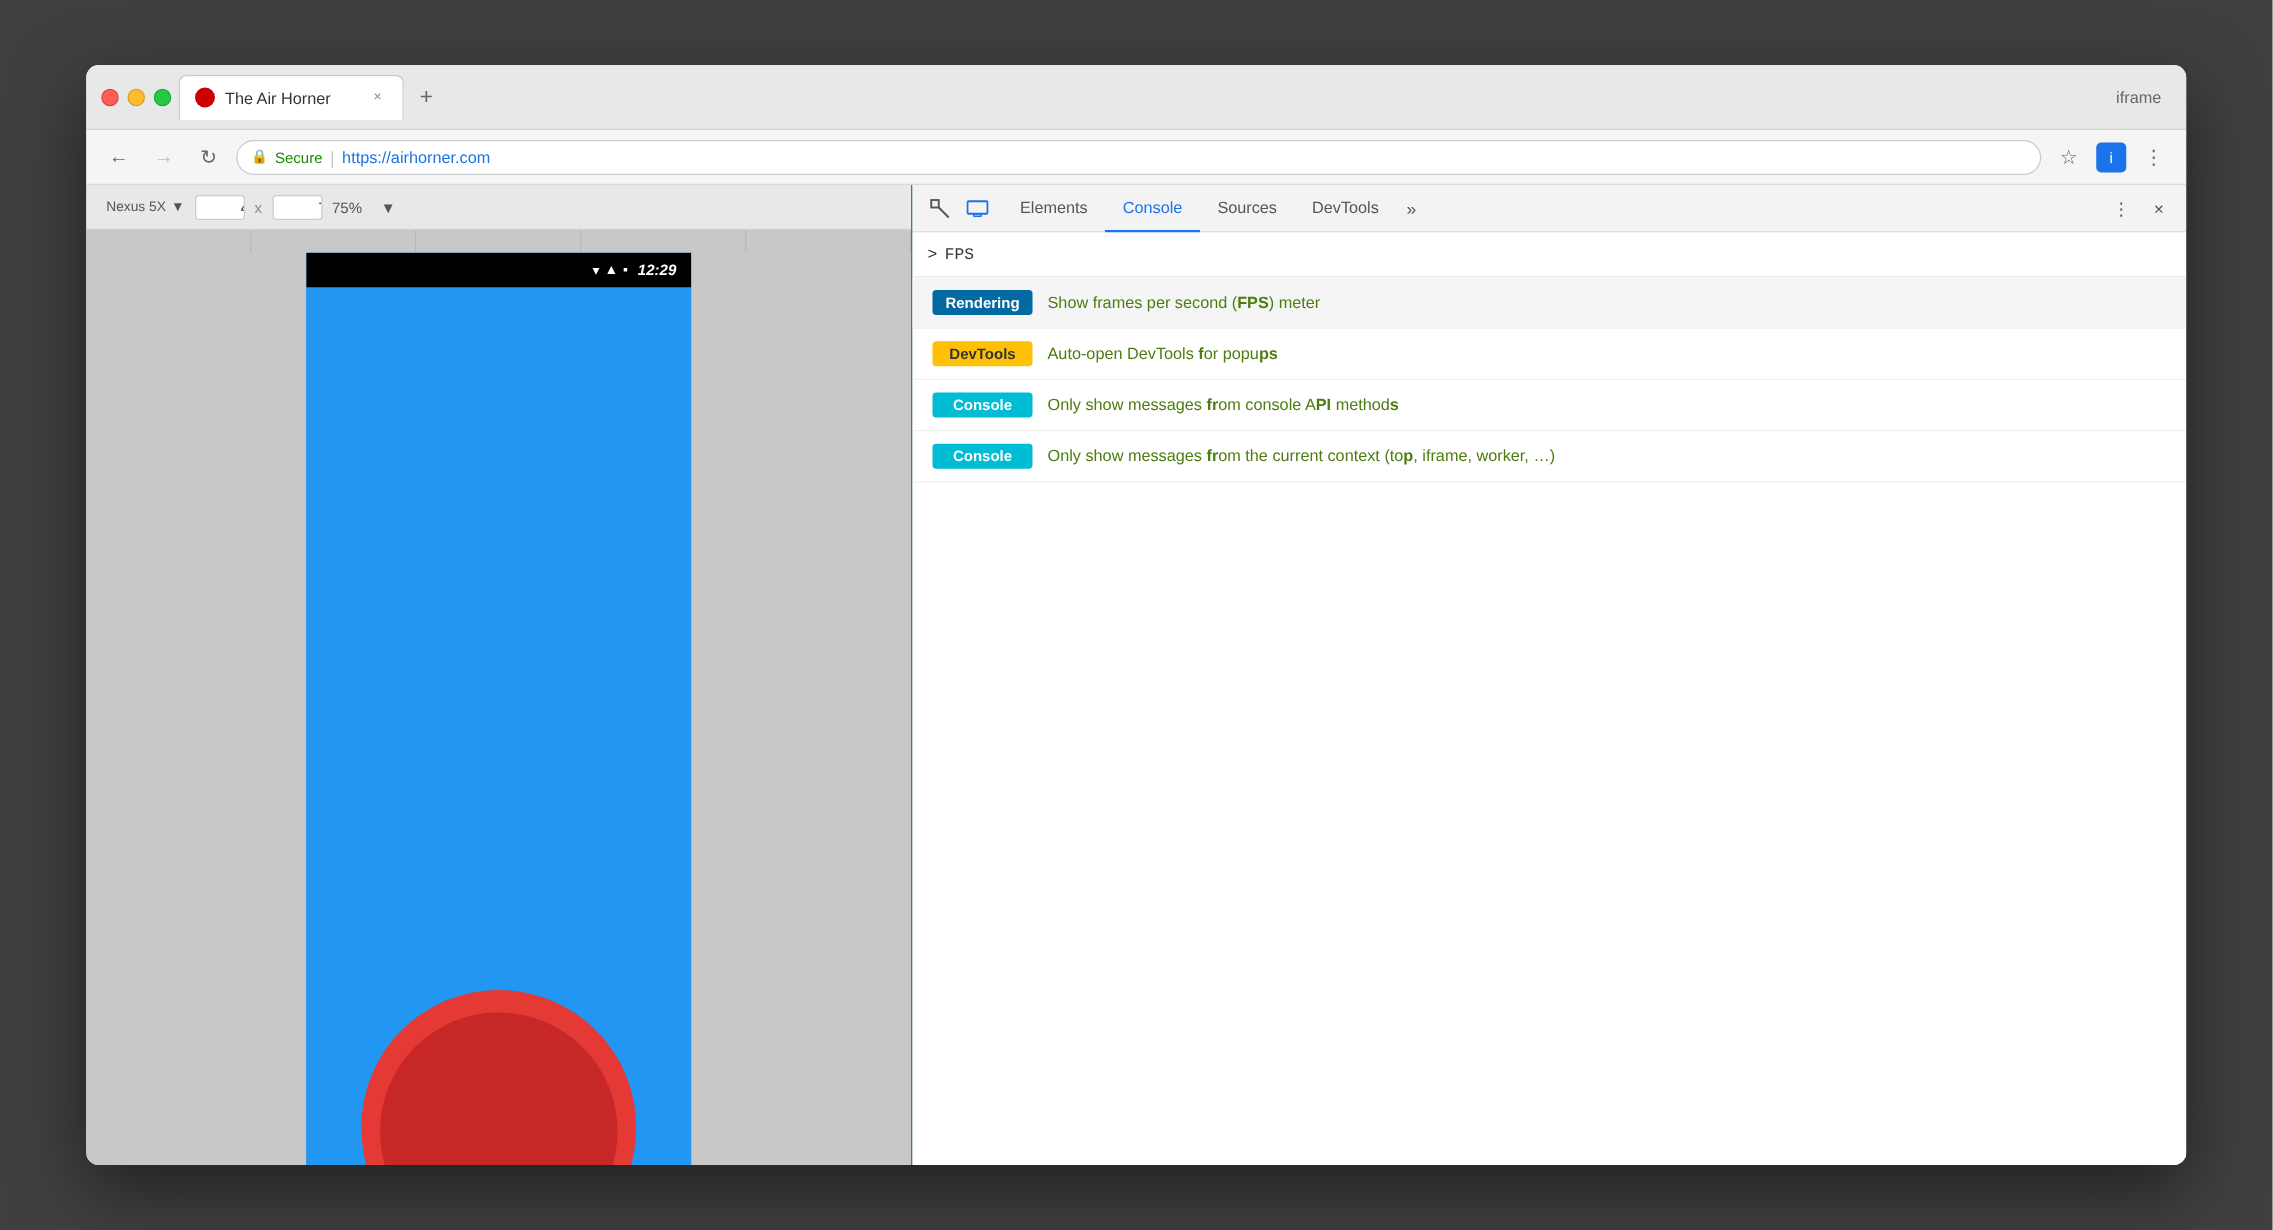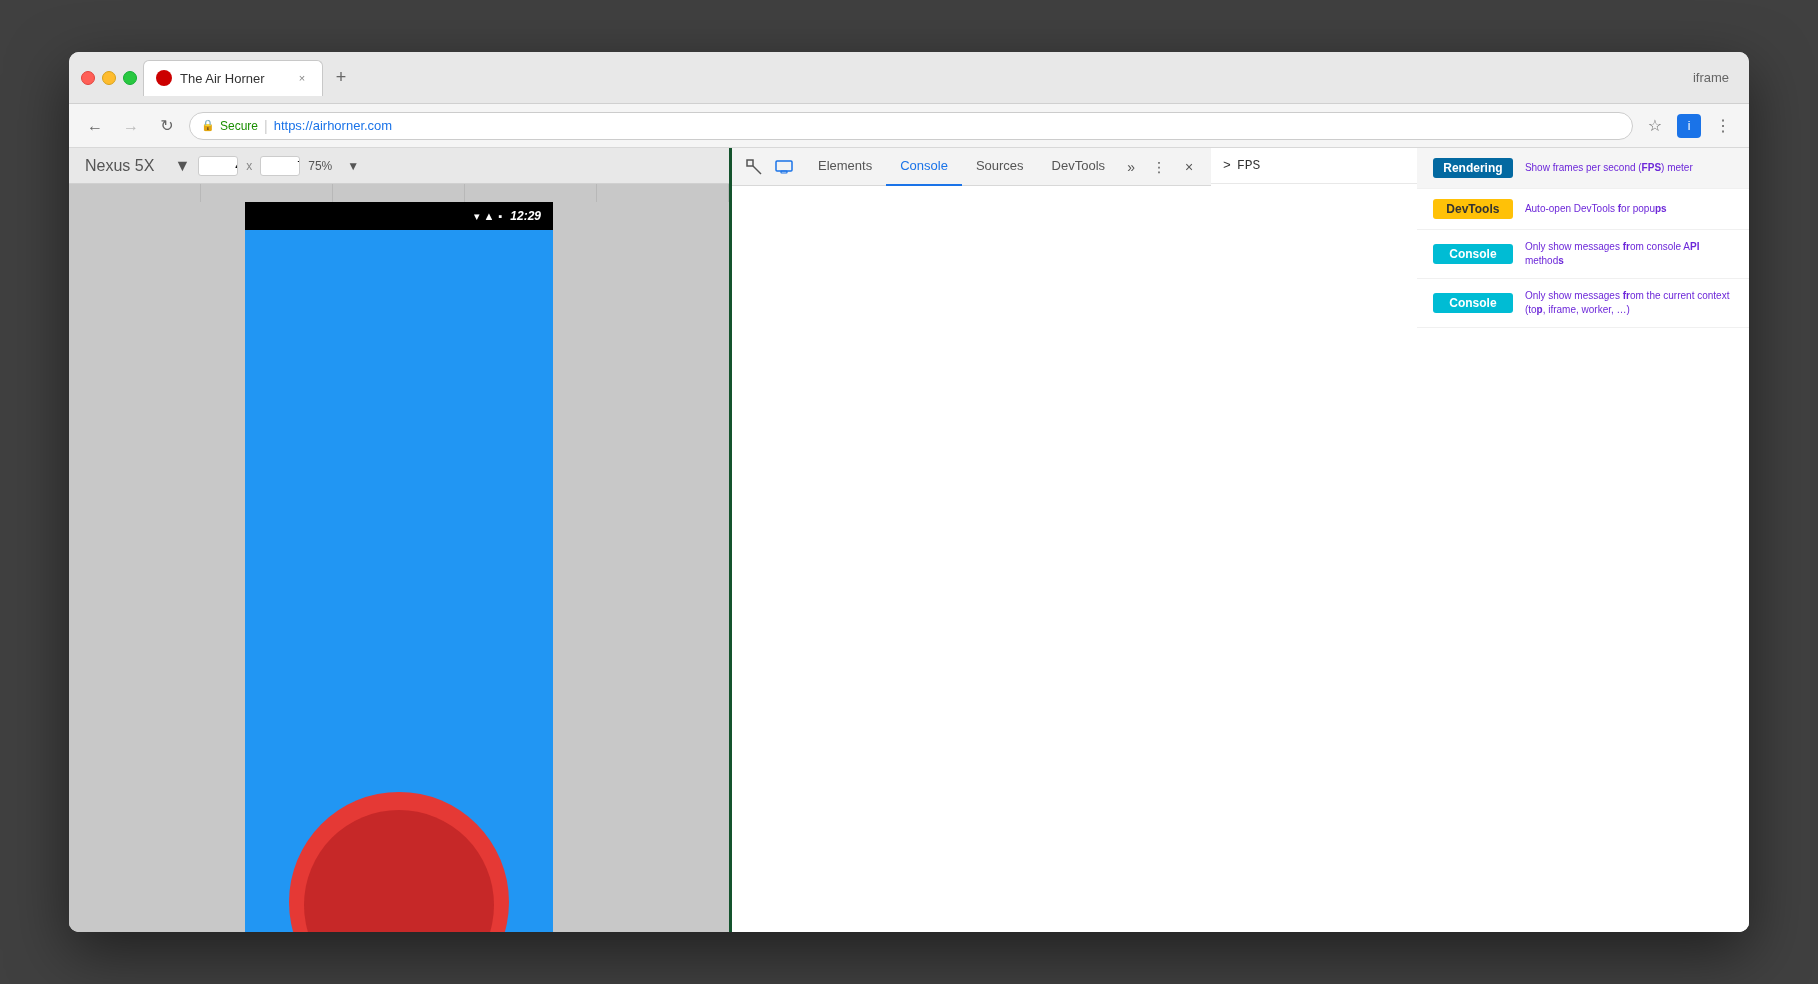--- a/index.html
+++ b/index.html
@@ -227,22 +227,22 @@
       display: flex;
       align-items: center;
       padding: 0 16px;
       gap: 8px;
       border-bottom: 1px solid #d0d0d0;
     }
 
     .device-select {
       display: flex;
       align-items: center;
-      gap: 20px;
-      font-size: 16px;
+      gap: 4px;
+      font-size: 11px;
       color: #555;
       cursor: pointer;
     }
 
     .dim-input {
       width: 40px;
       height: 20px;
       border: 1px solid #ccc;
       border-radius: 3px;
       font-size: 12px;
@@ -346,22 +346,22 @@
       bottom: -68px;
       left: 50%;
       transform: translateX(-50%);
     }
 
     
     .devtools-panel {
       flex: 1;
       background: white;
       display: flex;
-      flex-direction: row;
-      border-left: 3px solid #14532d;
+      flex-direction: column;
+      border-left: 1px solid #14532d;
     }
 
     .devtools-toolbar {
       height: 38px;
       background: #f3f3f3;
       border-bottom: 1px solid #d8d8d8;
       display: flex;
       align-items: center;
       padding: 0 8px;
       gap: 2px;
@@ -490,22 +490,22 @@
       color: white;
       white-space: nowrap;
       min-width: 80px;
     }
 
     .badge-rendering { background: #0369a1; }
     .badge-devtools { background: #ffc107; color: #333; }
     .badge-console { background: #00bcd4; }
 
     .autocomplete-text {
-      font-size: 10px;
-      color: #6d28d9;
+      font-size: 13px;
+      color: #4d7c0f;
       line-height: 1.4;
     }
 
     .autocomplete-text strong {
       font-weight: 700;
     }
   </style>
 </head>
 <body>
 

